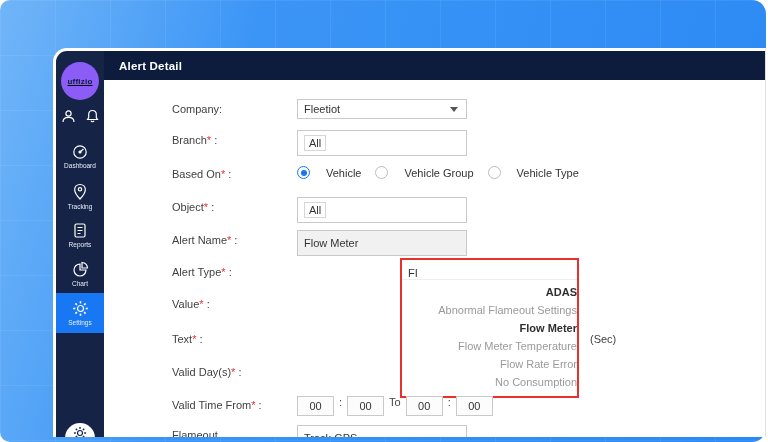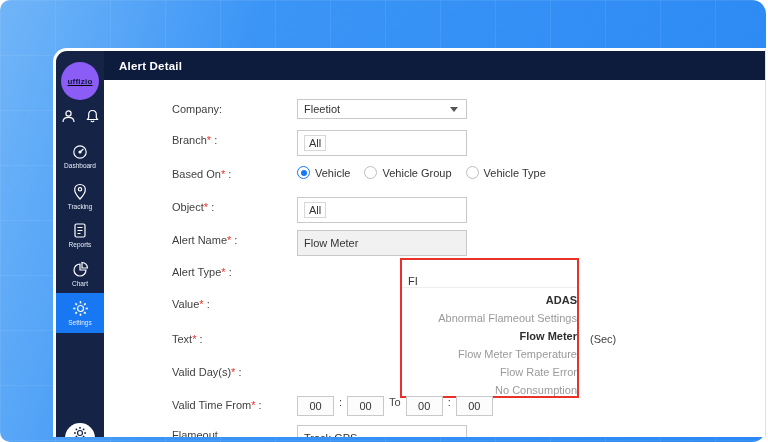--- a/index.html
+++ b/index.html
@@ -48,28 +48,28 @@
   .star { color:#e8312a; }
   .ctl { position:absolute; left:193px; top:0; }
 
   .inputbox { width:170px; height:20px; border:1px solid #c9c9c9; background:#fff; display:flex; align-items:center; padding:12px 6px; font-size:11px; color:#333; }
   .inputbox.gray { background:#f1f1f1; }
   .selectbox { width:170px; height:20px; border:1px solid #c9c9c9; background:#fff; display:flex; align-items:center; justify-content:space-between; padding:0 8px 0 6px; font-size:11px; color:#333; }
   .caret { width:0; height:0; border-left:4px solid transparent; border-right:4px solid transparent; border-top:5px solid #555; }
   .chip { border:1px solid #d7d7d7; background:#fff; padding:0 4px; height:16px; line-height:15px; font-size:11px; color:#333; }
 
   .radios { display:flex; align-items:center; gap:14px; margin-top:2px; }
-  .radio-opt { display:flex; align-items:center; gap:5px; font-size:11px; color:#333; }
+  .radio-opt { display:flex; align-items:center; gap:16px; font-size:11px; color:#333; }
   .rdot { width:13px; height:13px; border-radius:50%; border:1.5px solid #bdbdbd; background:#fff; position:relative; }
   .rdot.sel { border-color:#1877F2; }
   .rdot.sel::after { content:""; position:absolute; left:2.5px; top:2.5px; width:6px; height:6px; border-radius:50%; background:#1877F2; }
 
   
   .red-box { position:absolute; left:296px; top:178px; width:179px; height:140px; border:2px solid #e8312a; background:#fff; }
-  .atype-input { height:28px; border-bottom:1px solid #eee; display:flex; align-items:flex-end; padding:0 6px; font-size:11px; color:#333; }
+  .atype-input { height:20px; border-bottom:1px solid #eee; display:flex; align-items:flex-end; padding:0 6px; font-size:11px; color:#333; }
   .dd-panel { padding-top:3px;text-align:right; }
   .dd-item { height:18px; line-height:18px; font-size:11px; white-space:nowrap; overflow:hidden; }
   .dd-item.g { font-weight:bold; color:#2f2f2f; padding-left:9px; }
   .dd-item.o { color:#9a9a9a; padding-left:20px; }
 
   .unit { position:absolute; left:486px; top:4px; font-size:11px; color:#3f3f3f; }
 
   .timegrp { display:flex; gap:5px; margin-top:1px; font-size:11px; color:#333; }
   .tbox { width:37px; height:20px; border:1px solid #c9c9c9; background:#fcfcfc; display:flex; align-items:center; justify-content:center; font-size:11px; color:#333; }
   .tsep { color:#444; }

